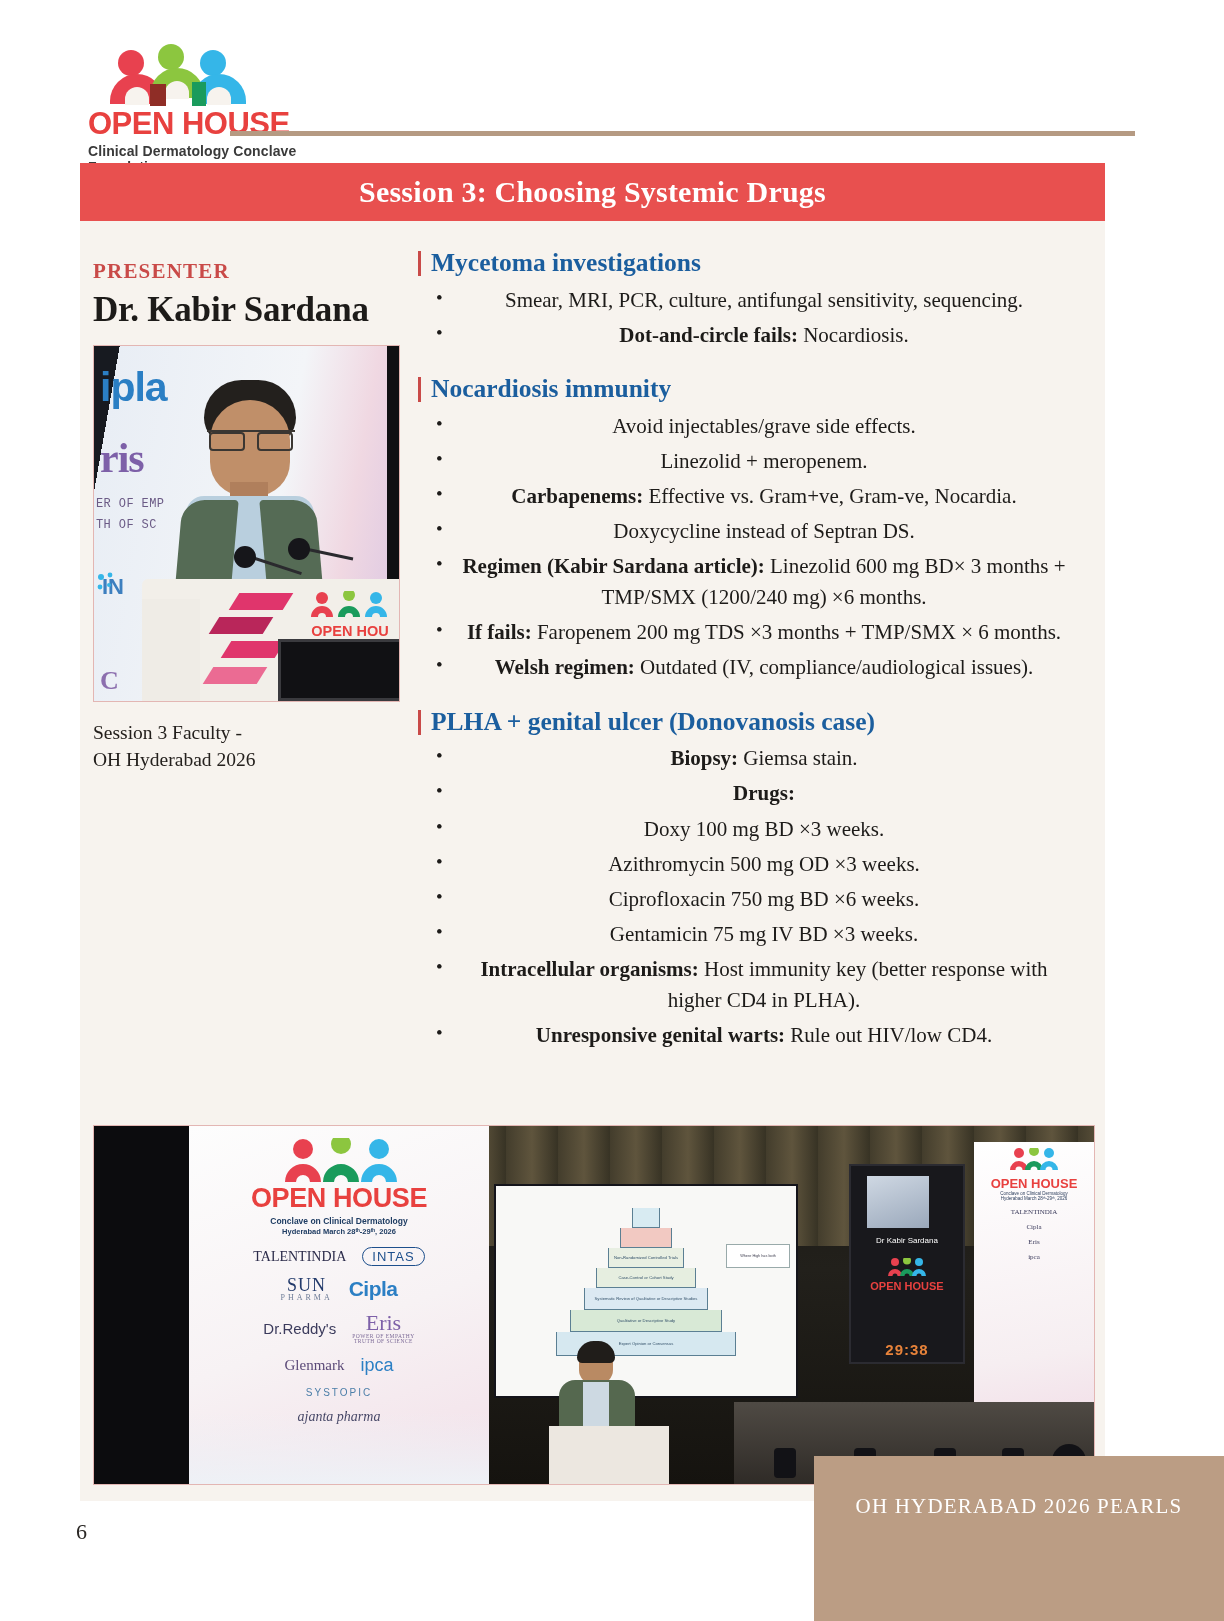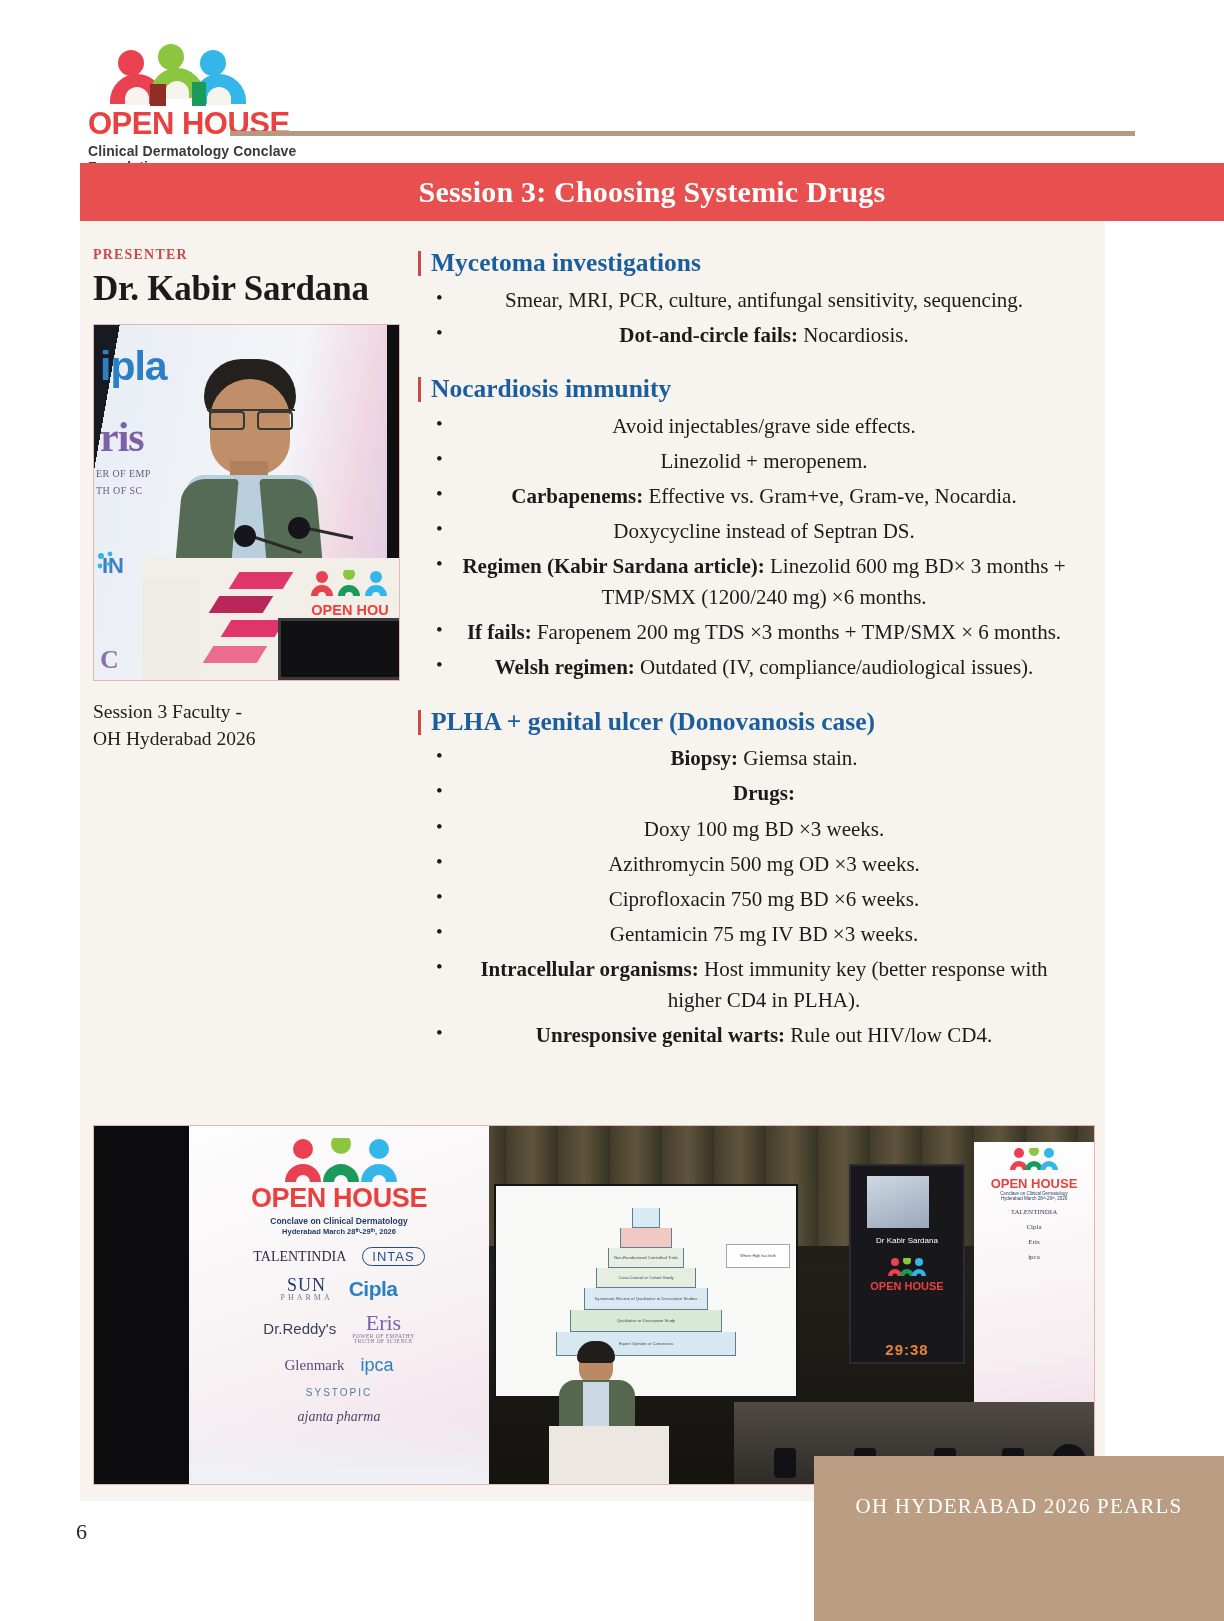--- a/index.html
+++ b/index.html
@@ -79,21 +79,21 @@
     position: absolute;
     left: 80px;
     top: 163px;
     width: 1025px;
     height: 1338px;
     background: #f7f3ee;
   }
   .session-banner {
     position: absolute;
     left: 0; top: 0;
-    width: 1144px;
+    width: 1025px;
     height: 58px;
     background: #e8504f;
     display: flex;
     align-items: center;
     justify-content: center;
   }
   .session-banner-text {
     color: #ffffff;
     font-family: "Liberation Serif", serif;
     font-weight: bold;
@@ -117,23 +117,23 @@
   .col-right {
     width: 680px;
     padding: 26px 22px 0 8px;
     box-sizing: border-box;
   }
 
   .presenter-label {
     color: #c94a48;
     font-family: "Liberation Serif", serif;
     font-weight: bold;
-    font-size: 14px;
+    font-size: 21px;
     letter-spacing: 1.2px;
-    margin: 0 0 6px 0;
+    margin: 12px 0 6px 0;
   }
   .presenter-name {
     color: #1d1b19;
     font-family: "Liberation Serif", serif;
     font-weight: bold;
     font-size: 35px;
     line-height: 1.12;
     margin: 0 0 16px 0;
     letter-spacing: -0.2px;
   }
@@ -168,23 +168,23 @@
     position: absolute;
     left: 6px; top: 88px;
     font-family: "Liberation Serif", serif;
     font-weight: bold;
     font-size: 42px;
     color: #7d60a8;
     letter-spacing: -1px;
   }
   .pf-eris-sub {
     position: absolute;
-    left: 2px; top: 140px;
-    font-family: Liberation Serif, serif;
-    font-size: 10px;
+    left: 2px; top: 148px;
+    font-family: Liberation Mono, monospace;
+    font-size: 12px;
     color: #6b5b86;
     line-height: 1.7;
     letter-spacing: 0.4px;
   }
   .pf-intas {
     position: absolute;
     left: 8px; top: 228px;
     font-family: "Liberation Sans", sans-serif;
     font-weight: bold;
     font-size: 22px;

